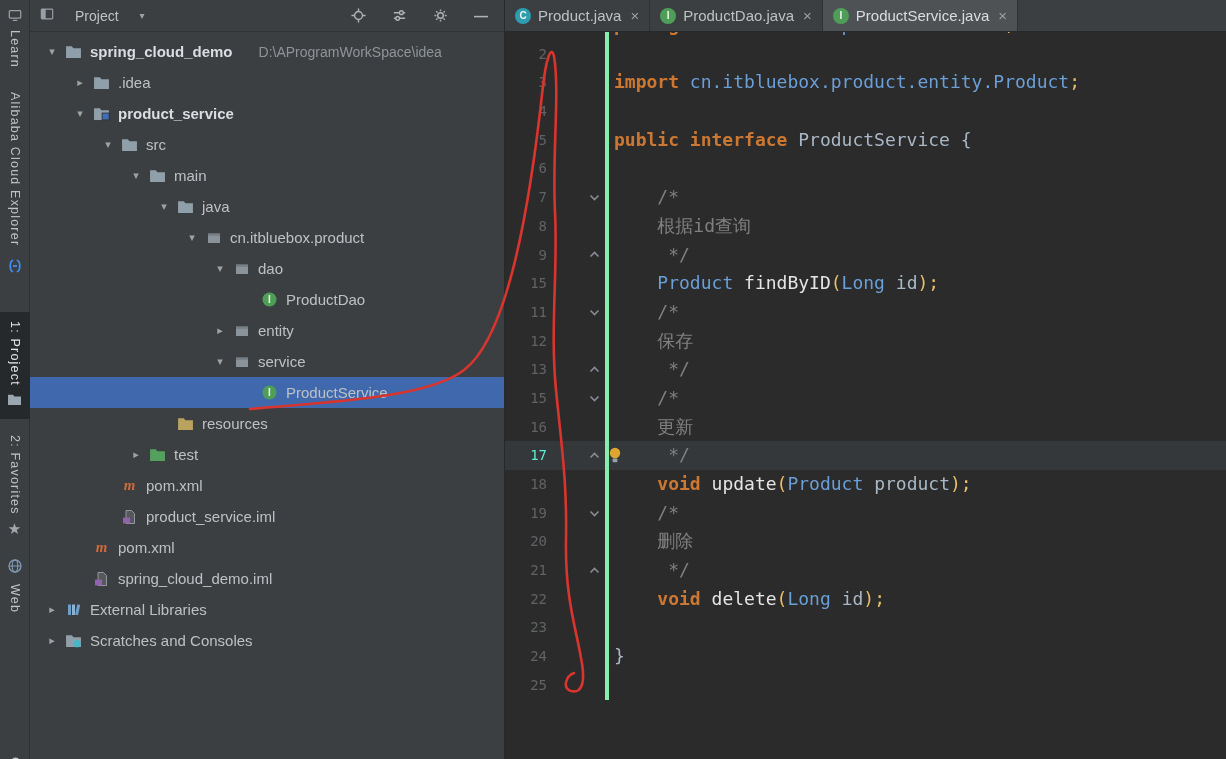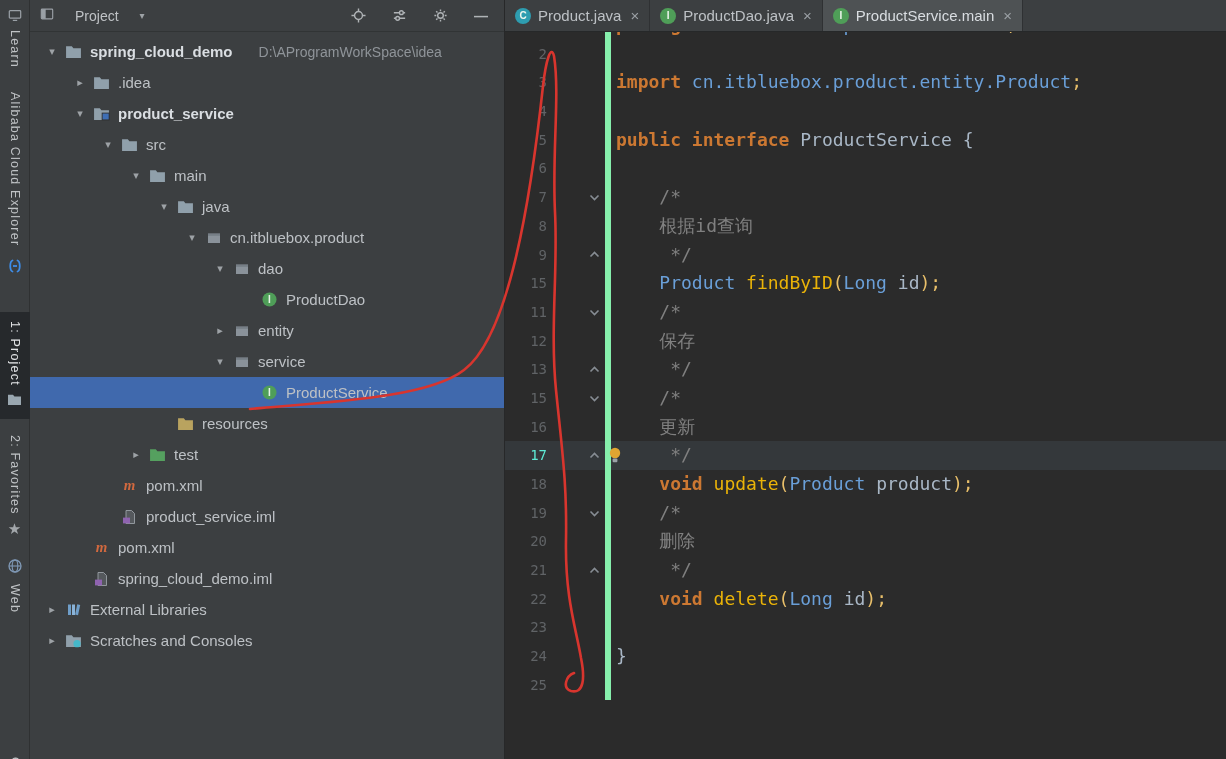--- a/index.html
+++ b/index.html
@@ -54,25 +54,25 @@
   .tab-close{color:#9ba0a5;font-size:15px;margin-left:2px;cursor:pointer;}
 
   .code-view{position:absolute;top:0;left:0;right:0;bottom:0;overflow:hidden;}
   .code-inner{position:absolute;top:11px;left:0;right:0;}
   .line{display:flex;height:28.7px;position:relative;}
   .line.current{background:#34383b;}
   .lnum{width:42px;flex:none;text-align:right;padding-right:6px;color:#606366;
         font-family:"DejaVu Sans Mono",monospace;font-size:14px;line-height:28.7px;}
   .line.current .lnum{color:#5eead4;}
   .lfold{width:52px;flex:none;display:flex;justify-content:flex-end;align-items:center;padding-right:5px;box-sizing:border-box;cursor:pointer;}
-  .lcode{flex:1;border-left:6px solid #86efac;padding-left:5px;white-space:pre;
+  .lcode{flex:1;border-left:4px solid #86efac;padding-left:5px;white-space:pre;
          font-family:"DejaVu Sans Mono",monospace;font-size:18px;line-height:28.7px;color:#a9b7c6;}
   .tk-kw{color:#cc7832;font-weight:bold;}
   .tk-cls{color:#6a9fd8;}
-  .tk-mth{color:#eab308;}
+  .tk-mth{color:#e5e5e5;}
   .tk-pun{color:#e8bf6a;}
   .tk-com{color:#808080;}
   .tk-def{color:#a9b7c6;}
   .bulb{position:absolute;left:103px;top:6px;cursor:pointer;}
 
   
   .annotation{position:absolute;left:0;top:0;z-index:40;pointer-events:none;}
   .annotation path{stroke:#d8352e;stroke-width:2.6;fill:none;stroke-linecap:round;}
 </style>
 </head>
@@ -513,21 +513,21 @@
           <span>Product.java</span>
           <span class="tab-close">×</span>
         </div>
         <div class="tab">
           <span class="tab-ficon itf">I</span>
           <span>ProductDao.java</span>
           <span class="tab-close">×</span>
         </div>
         <div class="tab active">
           <span class="tab-ficon itf">I</span>
-          <span>ProductService.main</span>
+          <span>ProductService.java</span>
           <span class="tab-close">×</span>
         </div>
       </div>
   </section>
 
   <svg class="annotation" width="1226" height="759" viewBox="0 0 1226 759">
     <path d="M250,409 C330,402 428,398 464,370 C505,339 528,224 543,86 C546,60 551,44 554,56 C560,94 552,152 555,212 C558,270 550,330 556,390 C562,450 567,482 566,540 C565,598 576,628 581,658 C585,678 584,694 571,691 C562,688 566,676 574,673"></path>
   </svg>
 
 </div>

